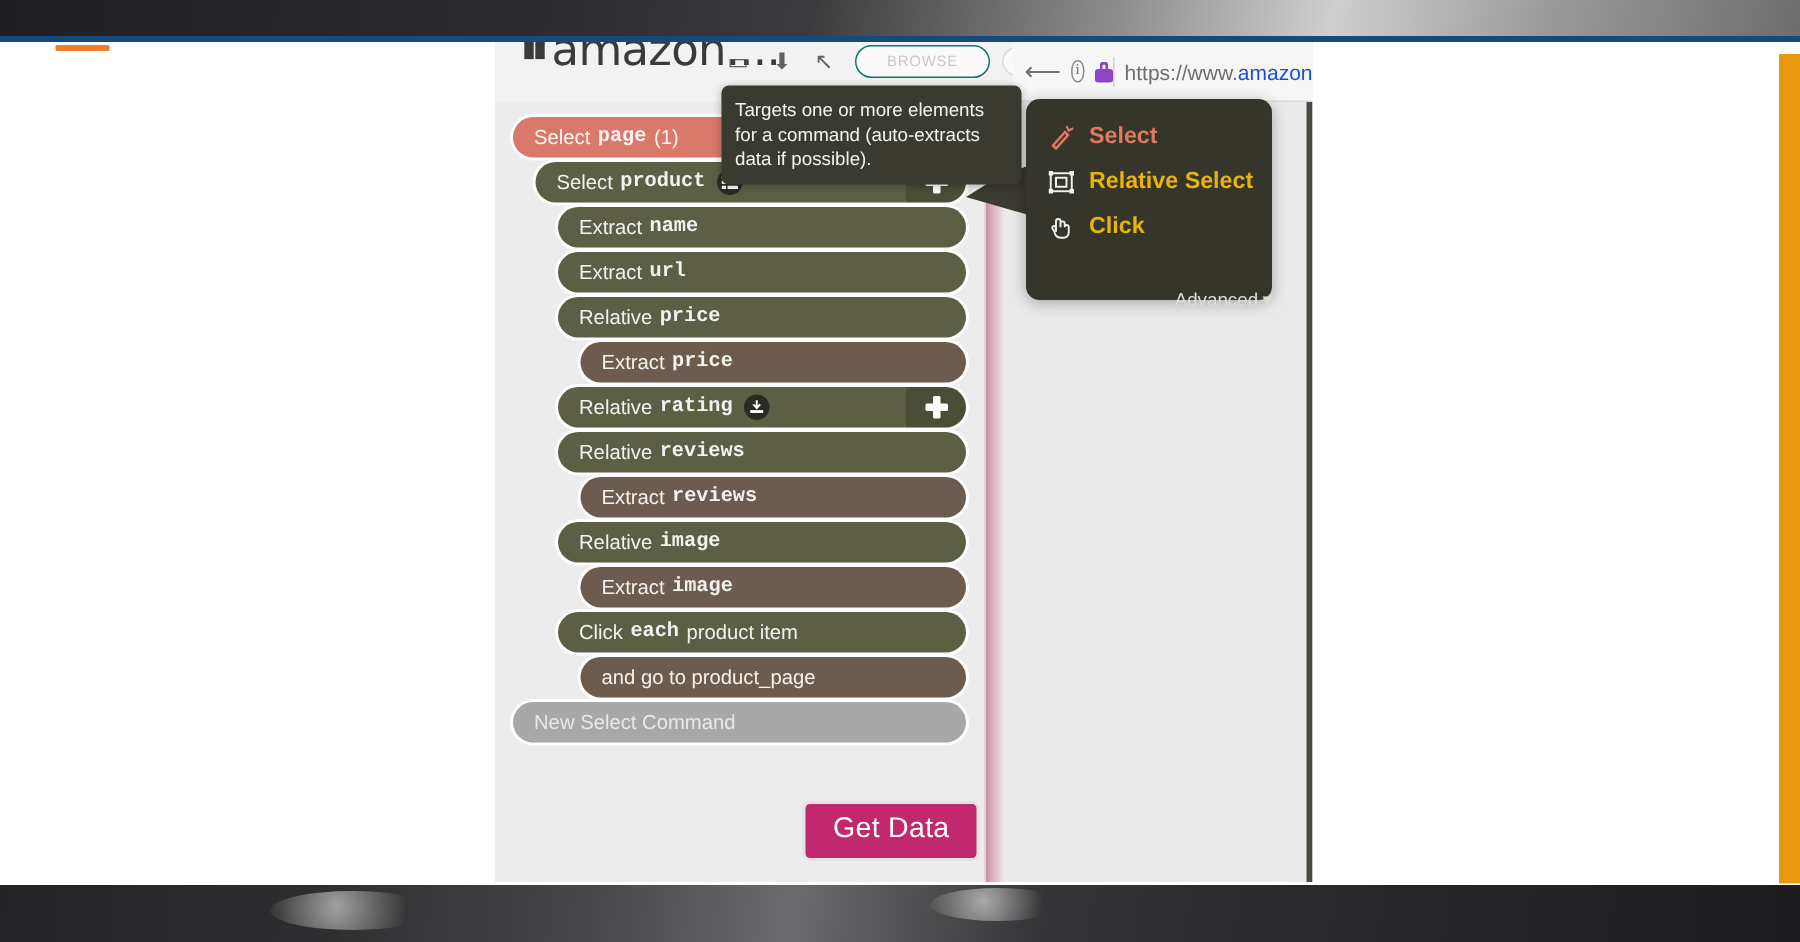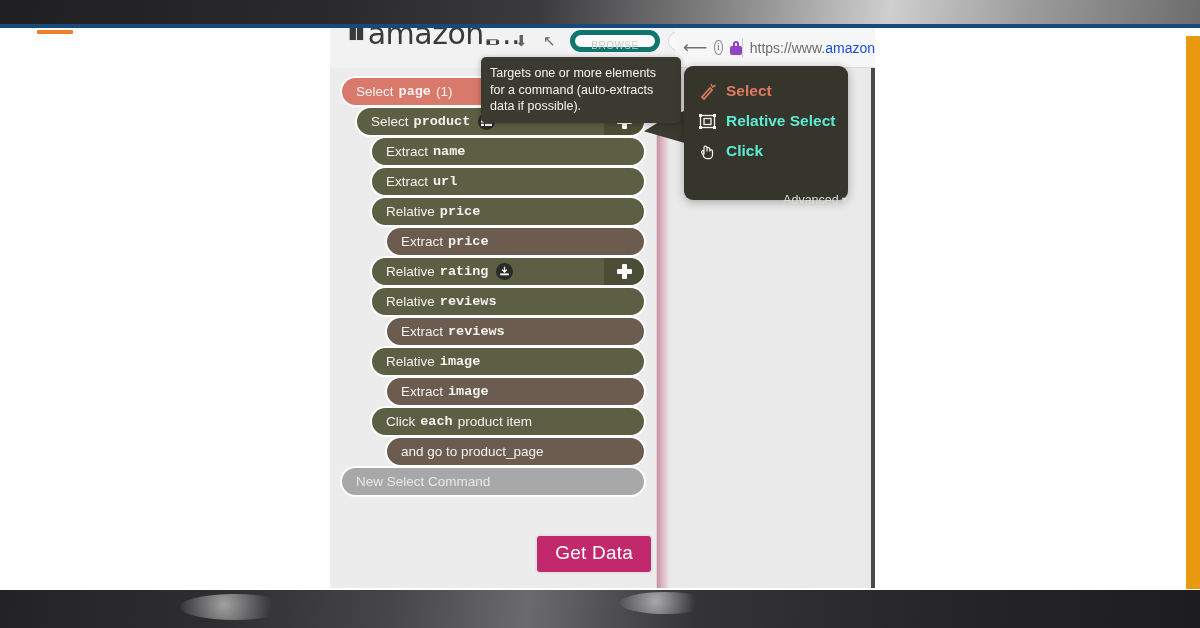--- a/index.html
+++ b/index.html
@@ -56,21 +56,21 @@
     position: absolute; left: 18px; top: -12px;
     font-size: 30px; color: #3a3a3a; letter-spacing: -.5px;
     font-family: "DejaVu Sans", sans-serif;
   }
   .amz-logo .bars { display: inline-block; font-size: 17px; vertical-align: 6px; letter-spacing: -2px; margin-right: 5px; }
   .amz-icon {
     position: absolute; top: 4px; color: #4a4a4a; font-size: 15px; opacity: .85;
   }
   .amz-pill {
     position: absolute; top: 2px; left: 240px; width: 90px; height: 22px;
-    border: 5px solid #0f766e; border-radius: 11px; background: #fafafa;
+    border: 1px solid #0f766e; border-radius: 11px; background: #fafafa;
     color: #c9c9c9; font-size: 10px; text-align: center; line-height: 21px;
     letter-spacing: .5px;
   }
   .amz-pill2 {
     position: absolute; top: 2px; left: 338px; width: 28px; height: 22px;
     border: 1px solid #dcdcdc; border-radius: 50%; background: #fafafa;
   }
 
   
   .urlbar {
@@ -161,21 +161,21 @@
   }
 
   
   .menu {
     position: absolute; left: 684px; top: 66px; width: 164px; height: 134px;
     background: #35352c; border-radius: 9px; padding: 10px 0 0 0;
     box-shadow: 0 2px 10px rgba(0,0,0,.3);
   }
   .menu .mi {
     display: flex; align-items: center; gap: 9px; padding: 0 0 0 14px;
-    height: 30px; color: #5eead4; font-size: 15.5px; font-weight: 700;
+    height: 30px; color: #eab308; font-size: 15.5px; font-weight: 700;
   }
   .menu .mi.active { color: #e07a5f; }
   .menu .mi-icon { width: 19px; display: flex; justify-content: center; }
   .menu .advanced {
     text-align: right; color: #dcdcd6; font-size: 12.5px; margin-top: 26px;
   }
   .menu .advanced .caret { display: inline-block; margin-left: 3px; }
 
   
   .tooltip {

